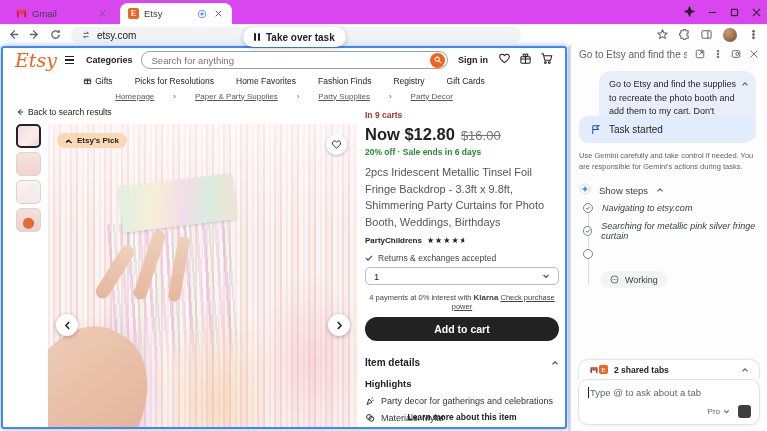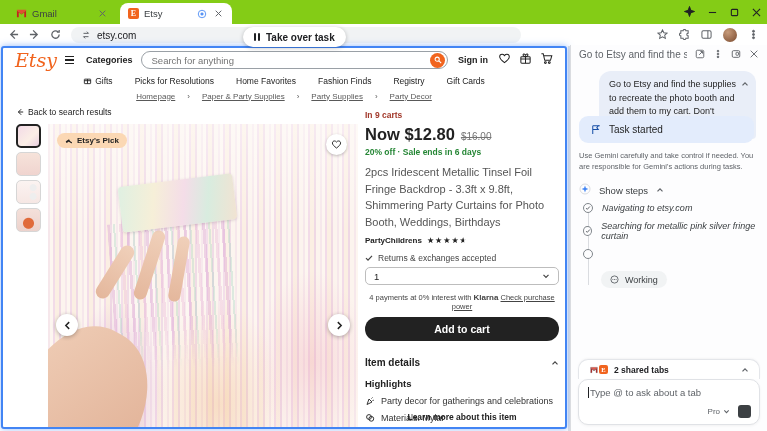--- a/index.html
+++ b/index.html
@@ -1,21 +1,21 @@
 <!DOCTYPE html>
 <html><head>
 <meta charset="utf-8">
 <style>
   * { margin:0; padding:0; box-sizing:border-box; }
   html,body { background:#555; }
   body { font-family:"Liberation Sans", sans-serif; }
   .stage { position:relative; width:767px; height:431px; background:#dee1e6; overflow:hidden; margin:0 auto; }
 
   
-  .tabstrip { position:absolute; top:0; left:0; right:0; height:24px; background:#84cc16; }
+  .tabstrip { position:absolute; top:0; left:0; right:0; height:24px; background:#d946ef; }
   .tab { position:absolute; top:3px; height:21px; display:flex; align-items:center; gap:5px; padding:0 8px; font-size:9.5px; color:#3c4043; }
   .tab.inactive { left:8px; width:108px; }
   .tab.active { left:120px; width:112px; background:#fff; border-radius:8px 8px 0 0; }
   .tab .favicon { width:11px; height:11px; flex:0 0 auto; }
   .tab .tab-title { flex:1; overflow:hidden; white-space:nowrap; }
   .tab-close { width:12px; height:12px; display:flex; align-items:center; justify-content:center; border-radius:50%; }
   .tab-close svg { width:7px; height:7px; stroke:#5f6368; }
   .gmail-ico { font-size:0; }
   .etsy-favicon { width:11px; height:11px; background:#f1641e; border-radius:2px; color:#fff; font-size:8px; font-weight:bold; display:flex; align-items:center; justify-content:center; font-family:"Liberation Serif",serif; }
   .live-ico { width:10px; height:10px; }
@@ -50,21 +50,21 @@
   .searchwrap input::placeholder { color:#757575; }
   .search-btn { width:15px; height:15px; border-radius:50%; background:#f1641e; display:flex; align-items:center; justify-content:center; }
   .search-btn svg { width:8px; height:8px; stroke:#fff; }
   .signin { font-size:9px; color:#222; font-weight:bold; padding:0 2px; }
   .hicon svg { width:13px; height:13px; stroke:#222; }
 
   .etsy-nav { position:absolute; top:24px; left:0; right:0; height:17px; display:flex; align-items:center; justify-content:center; gap:22px; font-size:8.5px; color:#222; }
   .nav-item { display:flex; align-items:center; gap:3px; }
   .nav-item svg { width:9px; height:9px; stroke:#222; }
 
-  .breadcrumb { position:absolute; top:41px; left:0; right:0; height:14px; display:flex; align-items:center; justify-content:center; gap:12px; font-size:8px; color:#595959; }
+  .breadcrumb { position:absolute; top:41px; left:0; right:0; height:14px; display:flex; align-items:center; justify-content:center; gap:19px; font-size:8px; color:#595959; }
   .breadcrumb .bc-link { text-decoration:underline; }
 
   .back-link { position:absolute; top:59px; left:13px; display:flex; align-items:center; gap:4px; font-size:8.5px; color:#222; }
   .back-link svg { width:8px; height:8px; stroke:#222; }
 
   .thumbs { position:absolute; left:13px; top:76px; display:flex; flex-direction:column; gap:4px; }
   .thumb { width:25px; height:24px; border-radius:5px; border:1px solid #d6d6d6; }
   .thumb.sel { border:2px solid #222; }
   .t1 { background:linear-gradient(135deg,#f3dbe7,#fbeee6 60%,#e9cfe0); }
   .t2 { background:linear-gradient(180deg,#f6e3da,#f0d4cf); }
@@ -92,21 +92,21 @@
   .fav-btn { position:absolute; right:11px; top:10px; width:21px; height:21px; background:#fff; border-radius:50%; box-shadow:0 1px 3px rgba(0,0,0,.25); display:flex; align-items:center; justify-content:center; }
   .fav-btn svg { width:11px; height:11px; stroke:#222; }
   .car-arrow { position:absolute; top:190px; width:22px; height:22px; background:#fff; border-radius:50%; box-shadow:0 1px 4px rgba(0,0,0,.3); display:flex; align-items:center; justify-content:center; }
   .car-arrow svg { width:9px; height:9px; stroke:#222; }
   .car-prev { left:8px; } .car-next { right:8px; }
 
   .buycol { position:absolute; left:362px; top:62px; width:194px; bottom:2px; }
   .carts { font-size:8.5px; font-weight:bold; color:#a2392b; }
   .pricerow { margin-top:5px; display:flex; align-items:baseline; gap:6px; }
   .price-now { font-size:16.5px; font-weight:bold; color:#222; }
-  .price-was { font-size:10px; color:#757575; text-decoration:line-through; }
+  .price-was { font-size:13px; color:#757575; text-decoration:line-through; }
   .salenote { margin-top:3px; font-size:8.5px; font-weight:bold; color:#258635; }
   .ptitle { margin-top:7px; font-size:11px; line-height:1.5; color:#555; }
   .sellerrow { margin-top:6px; display:flex; align-items:center; gap:5px; }
   .seller { font-size:8px; font-weight:bold; color:#222; }
   .stars { position:relative; font-size:8px; color:#c9c9c9; line-height:1; letter-spacing:1px; }
   .stars .fill { position:absolute; left:0; top:0; width:90%; overflow:hidden; color:#222; white-space:nowrap; }
   .returns { margin-top:8px; display:flex; align-items:center; gap:5px; font-size:8.5px; color:#444; }
   .returns svg { width:8px; height:8px; stroke:#444; }
   .qty-label { margin-top:9px; font-size:8.5px; color:#222; }
   .qty-select { margin-top:4px; height:18px; border:1px solid #bdbdbd; border-radius:5px; display:flex; align-items:center; justify-content:space-between; padding:0 8px; font-size:9.5px; color:#222; }

